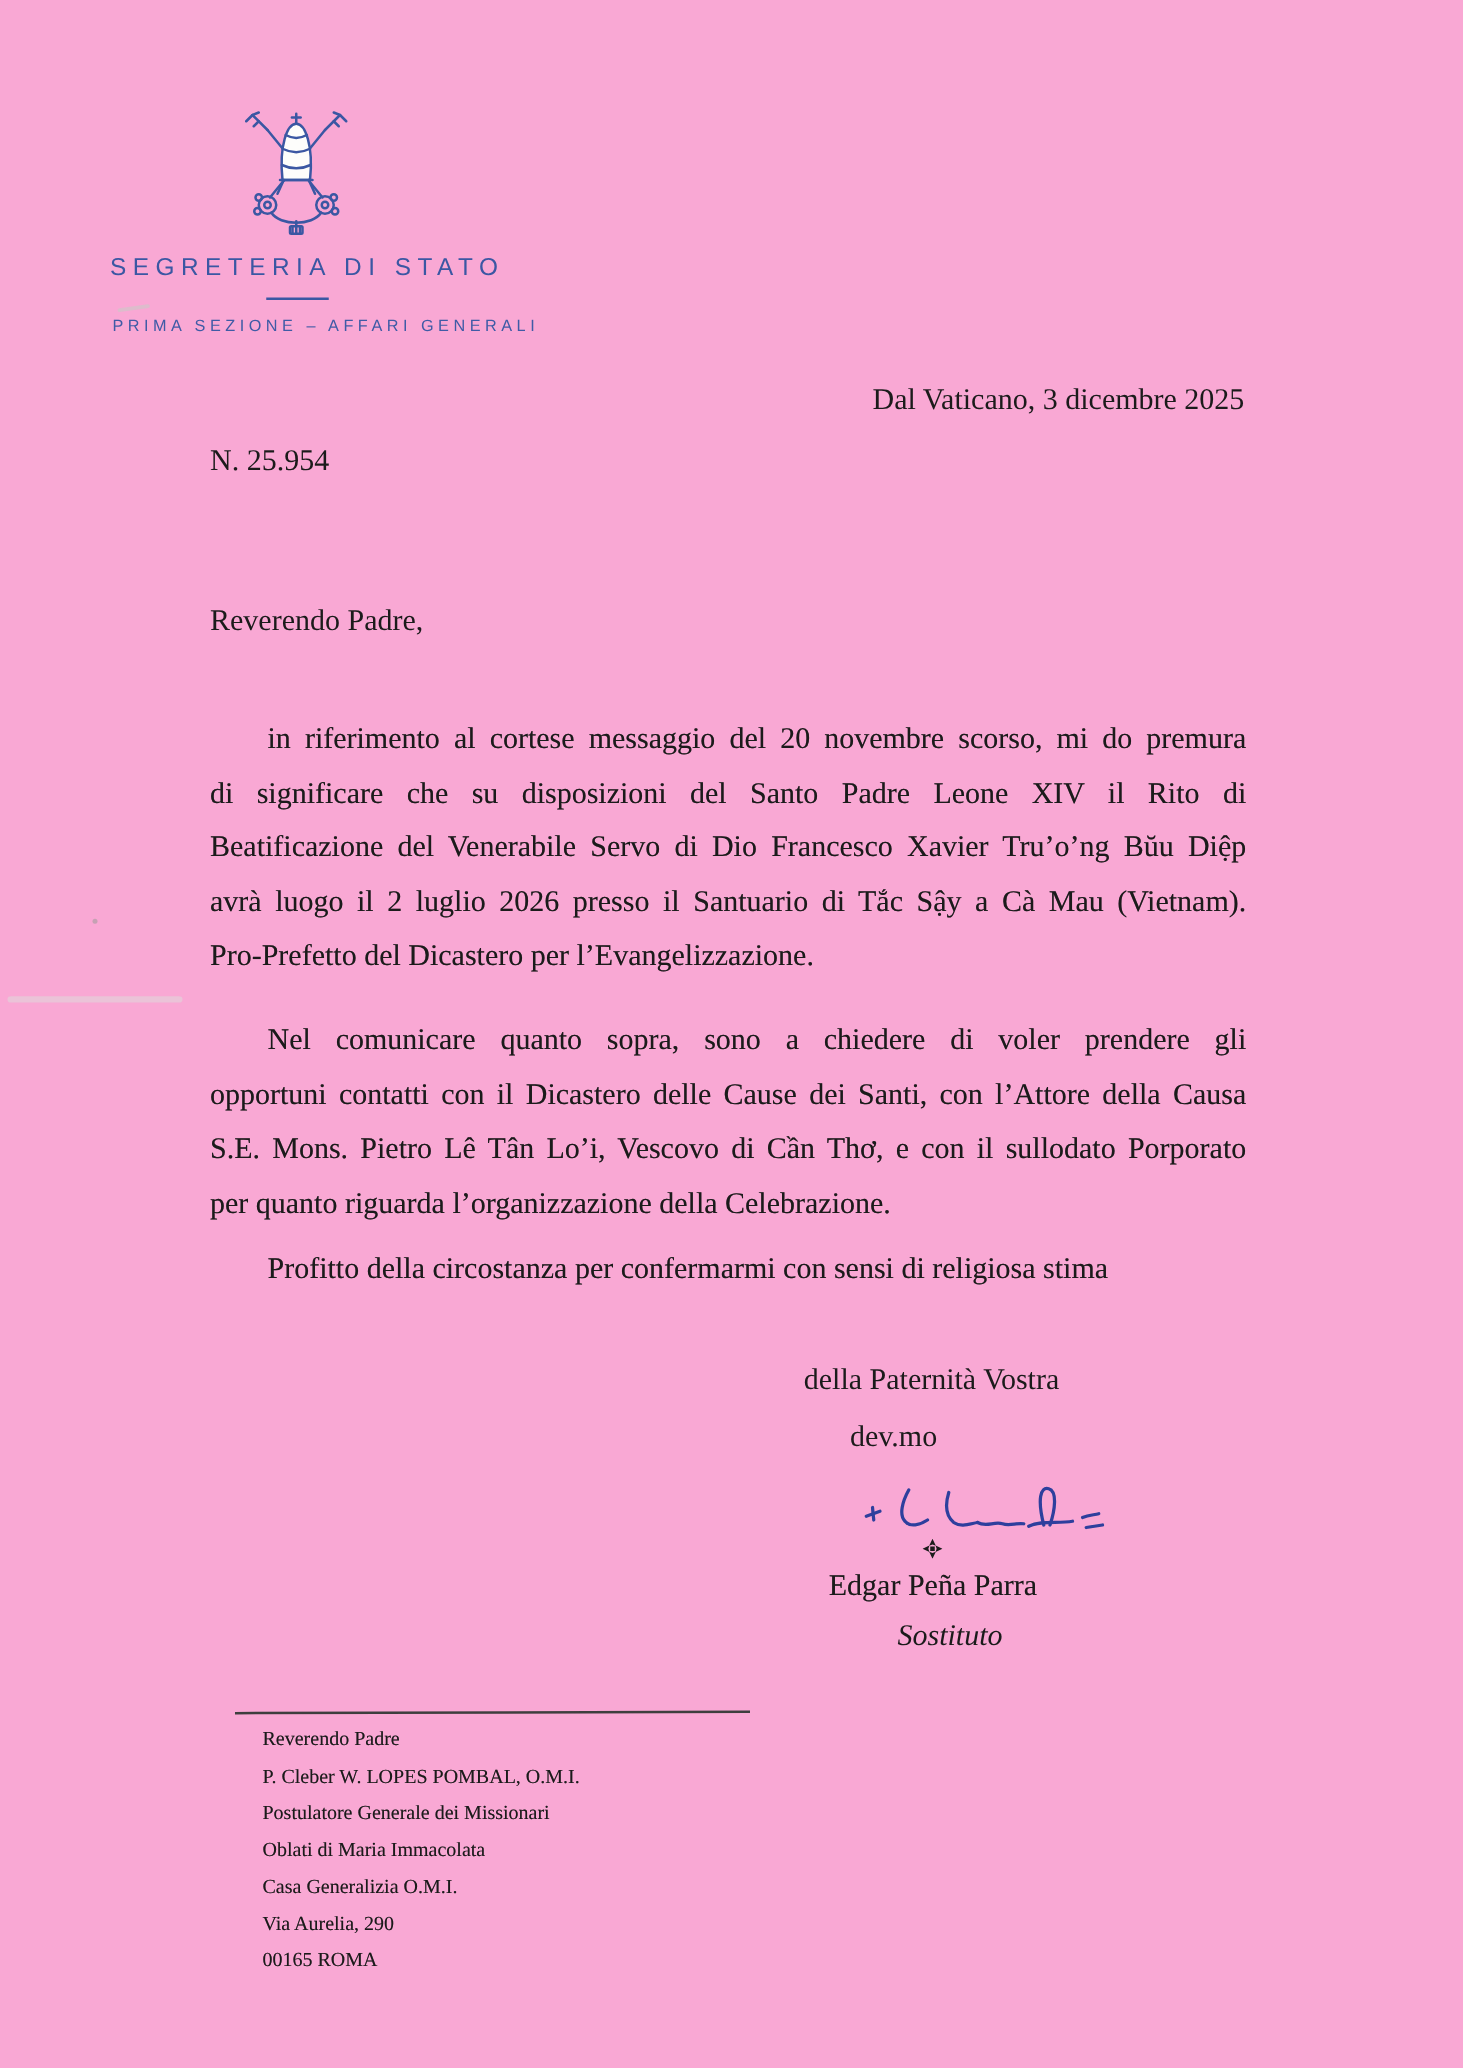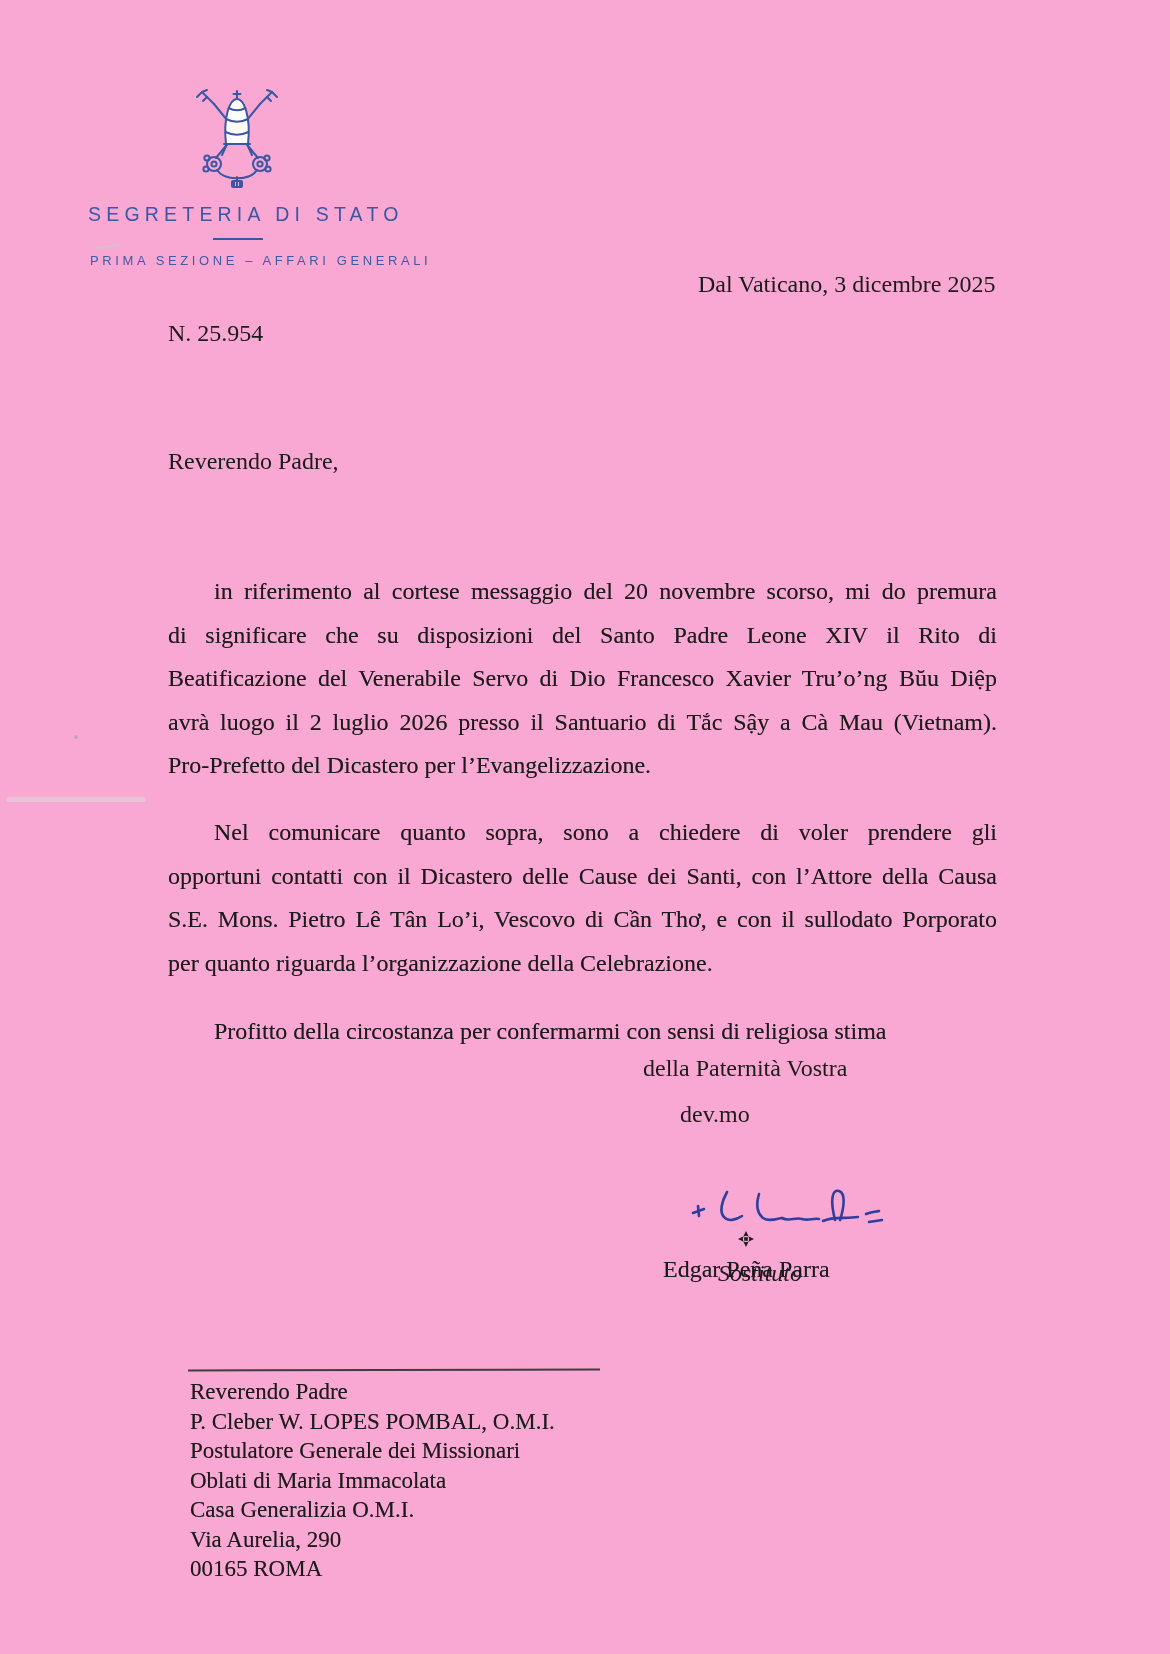--- a/index.html
+++ b/index.html
@@ -19,33 +19,33 @@
     font-size:19.5px;letter-spacing:5.2px;color:#3b57a3;font-weight:500;
     white-space:nowrap;
   }
   .lh-sub{
     font-family:"Liberation Sans","DejaVu Sans",sans-serif;
     font-size:13px;letter-spacing:3.6px;color:#3f5ba6;font-weight:500;
     white-space:nowrap;
   }
   .lh-rule{background:#3b57a3;height:1.5px;width:50px;}
   
-  .serif24{font-size:24px;white-space:nowrap;}
+  .serif24{font-size:24px;white-space:nowrap;margin-top:36px;}
   .bline{
     font-size:24px;line-height:43.5px;height:43.5px;
     white-space:nowrap;
     text-align:justify;text-align-last:justify;
     text-shadow:0 0 0.4px rgba(20,20,20,0.45);
   }
   .bline.left{text-align-last:left;}
   .bline.indent{padding-left:46px;}
   .para{position:absolute;left:168px;width:829px;}
   .italic{font-style:italic;}
   .sig-name{font-size:24px;white-space:nowrap;display:flex;align-items:center;gap:9px;}
-  .recip{font-size:23px;line-height:29.5px;white-space:nowrap;text-shadow:0 0 0.4px rgba(20,20,20,0.45);}
+  .recip{font-size:16px;line-height:29.5px;white-space:nowrap;text-shadow:0 0 0.4px rgba(20,20,20,0.45);margin-left:20px;}
   .sep{background:#3e3e3e;height:2px;transform:rotate(-0.15deg);}
   
   .artifact{position:absolute;pointer-events:none;}
 </style>
 </head>
 <body>
 
 <div class="page">
 
   <div class="abs" style="left:190px;top:84px;">
@@ -100,21 +100,21 @@
     <div class="bline left">Pro-Prefetto del Dicastero per l’Evangelizzazione.</div>
   </div>
 
   <div class="para" style="top:811px;">
     <div class="bline indent">Nel comunicare quanto sopra, sono a chiedere di voler prendere gli</div>
     <div class="bline">opportuni contatti con il Dicastero delle Cause dei Santi, con l’Attore della Causa</div>
     <div class="bline">S.E. Mons. Pietro Lê Tân Lo’i, Vescovo di Cần Thơ, e con il sullodato Porporato</div>
     <div class="bline left">per quanto riguarda l’organizzazione della Celebrazione.</div>
   </div>
 
-  <div class="para" style="top:994px;margin-top:16px;">
+  <div class="para" style="top:994px;">
     <div class="bline left indent">Profitto della circostanza per confermarmi con sensi di religiosa stima</div>
   </div>
 
   <div class="abs serif24" style="left:643px;top:1055px;">della Paternità Vostra</div>
   <div class="abs serif24" style="left:680px;top:1101px;">dev.mo</div>
 
   <div class="abs" style="left:683px;top:1185px;">
     <svg width="210" height="52" viewBox="0 0 210 52" fill="none" stroke="#2e3f9d" stroke-width="2.6" stroke-linecap="round" stroke-linejoin="round">
       <path d="M10 28 l11 -4"></path>
       <path d="M15 21 l1 10"></path>

